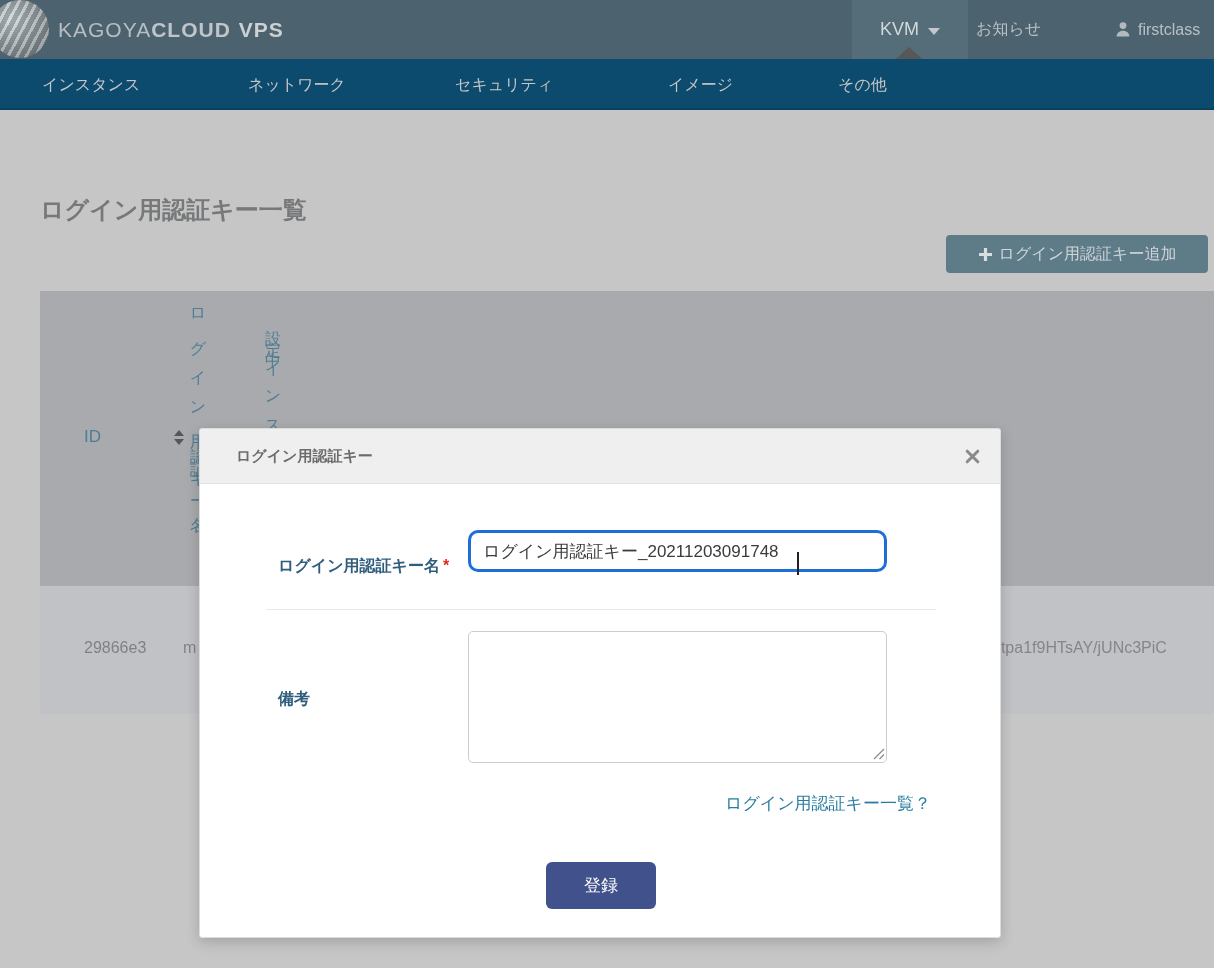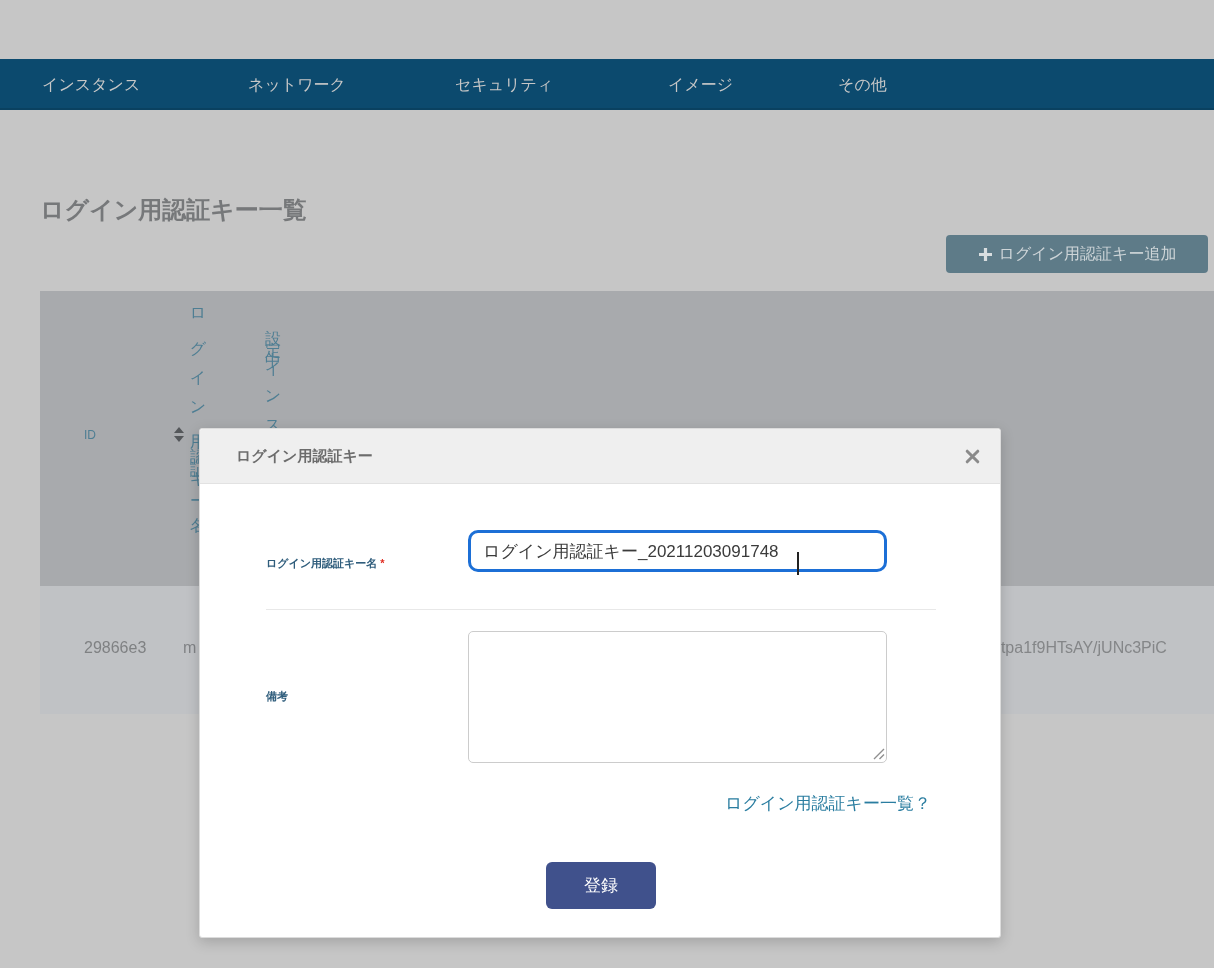--- a/index.html
+++ b/index.html
@@ -45,21 +45,21 @@
     position:absolute; left:946px; top:235px; width:262px; height:38px;
     background:#5e7b88; border:none; border-radius:4px; cursor:pointer;
     display:flex; align-items:center; justify-content:center; gap:6px;
     color:#ced5d8; font-size:16px; font-family:inherit;
   }
 
   
   .key-table{ position:absolute; left:40px; top:291px; width:1174px; }
   .t-head{ position:relative; width:1174px; height:295px; background:#a8aaad; }
   .th-id{ position:absolute; left:44px; top:136px; width:100px; display:flex; align-items:center; justify-content:space-between; cursor:pointer; }
-  .th-id .txt{ color:#4e7e93; font-size:12px; }
+  .th-id .txt{ color:#4e7e93; font-size:17px; }
   .sort-icon{ display:flex; flex-direction:column; gap:3px; }
   .sort-icon .up{ width:0; height:0; border-left:5px solid transparent; border-right:5px solid transparent; border-bottom:6px solid #54575a; }
   .sort-icon .dn{ width:0; height:0; border-left:5px solid transparent; border-right:5px solid transparent; border-top:6px solid #54575a; }
   .v-text{ writing-mode:vertical-rl; text-orientation:mixed; color:#4e7e93; font-size:16px; letter-spacing:13px; }
   .th-keyname{ position:absolute; left:147px; top:6px; }
   .th-instances{ position:absolute; left:222px; top:26px; letter-spacing:11px; }
   .t-row{ position:relative; width:1174px; height:128px; background:#c0c2c5; }
   .td-id{ position:absolute; left:44px; top:53px; color:#7f8183; font-size:16px; }
   .td-name{ position:absolute; left:143px; top:53px; color:#818386; font-size:16px; }
   .td-key{ position:absolute; left:952px; top:53px; color:#848688; font-size:16px; white-space:nowrap; }
@@ -70,21 +70,21 @@
     background:#ffffff; border:1px solid #dcdcdc; border-radius:3px;
     box-shadow:0 4px 14px rgba(0,0,0,.18);
     padding-left:30px;
   }
   .modal-header{
     position:absolute; left:0; top:0; width:100%; height:55px;
     background:#efefef; border-bottom:1px solid #e2e2e2; border-radius:3px 3px 0 0;
   }
   .modal-title{ position:absolute; left:36px; top:0; height:55px; display:flex; align-items:center; font-size:15px; font-weight:700; color:#6c6c6c; }
   .modal-close{ position:absolute; right:20px; top:20px; width:16px; height:16px; cursor:pointer; background:none; border:none; padding:0; }
-  .field-label{ position:absolute; font-size:11px; font-weight:700; color:#2f5d7c; }
+  .field-label{ position:absolute; font-size:16px; font-weight:700; color:#2f5d7c;margin-left:12px; }
   .req{ color:#e02b20; margin-left:3px; font-weight:700; }
   .key-name-input{
     position:absolute; left:268px; top:101px; width:419px; height:42px;
     border:3px solid #1c6fd6; border-radius:10px; outline:none;
     padding:0 12px; font-size:17px; color:#3b3b3b; font-family:inherit; background:#fff;
   }
   .text-cursor{ position:absolute; left:597px; top:123px; width:2px; height:23px; background:#222; }
   .form-divider{ position:absolute; left:66px; top:180px; width:670px; height:1px; background:#e8e8e8; }
   .remarks-textarea{
     position:absolute; left:268px; top:202px; width:419px; height:132px;
@@ -97,20 +97,41 @@
     position:absolute; left:346px; top:433px; width:110px; height:47px;
     background:#40518c; color:#ffffff; border:none; border-radius:6px;
     font-size:17px; font-family:inherit; cursor:pointer;
   }
 </style>
 </head>
 <body>
 
 <div class="screen">
 
+  <header class="topbar">
+    <div class="logo-sphere"></div>
+    <div class="brand">
+      <span class="k">KAGOYA</span>
+        <span class="c">CLOUD</span>
+        <span class="v">VPS</span>
+    </div>
+    <div class="kvm-tab">
+      <span class="label">KVM</span>
+      <span class="caret-down"></span>
+    </div>
+    <div class="menu-pointer"></div>
+    <div class="notice-link">お知らせ</div>
+    <div class="user-menu">
+      <svg width="16" height="17" viewBox="0 0 16 17">
+        <circle cx="8" cy="4.6" r="3.4" fill="#b3babd"></circle>
+        <path d="M1.6 15.6c0-3.6 2.9-5.9 6.4-5.9s6.4 2.3 6.4 5.9z" fill="#b3babd"></path>
+      </svg>
+      <span>firstclass</span>
+    </div>
+  </header>
 
   <nav class="nav">
     <span class="nav-item" style="left:42px">インスタンス</span>
     <span class="nav-item" style="left:455px">セキュリティ</span>
     <span class="nav-item" style="left:248px">ネットワーク</span>
     <span class="nav-item" style="left:668px">イメージ</span>
     <span class="nav-item" style="left:838px">その他</span>
   </nav>
 
   <h1 class="page-title">ログイン用認証キー一覧</h1>

